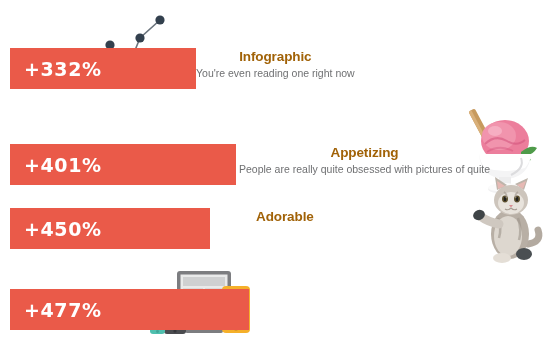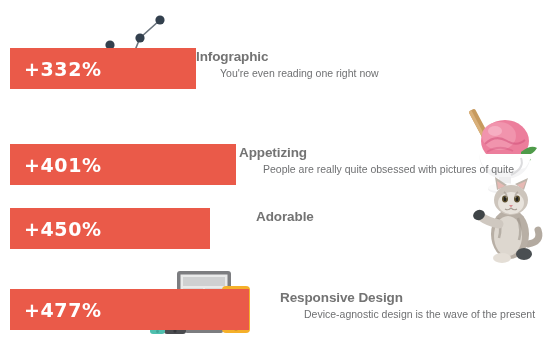--- a/index.html
+++ b/index.html
@@ -42,34 +42,34 @@
     letter-spacing:0.6px;
     padding-left:14px;
     white-space:nowrap;
     font-family:"DejaVu Sans", sans-serif;
   }
   .labels{
     position:absolute;
     top:9px;
   }
   .label-title{
-    color:#737373;
+    color:#a16207;
     font-size:13.5px;
     font-weight:bold;
     letter-spacing:-0.1px;
     line-height:16px;
     white-space:nowrap;
+    text-align:center;
   }
   .label-sub{
     color:#6f7072;
     font-size:10.5px;
     line-height:15px;
     white-space:nowrap;
     margin-top:1px;
-    margin-left:24px;
   }
 
   
   .art{position:absolute;}
 
   
   #art-linechart{left:80px;top:-42px;width:110px;height:92px;}
 
   
   #art-icecream{left:455px;top:-40px;width:92px;height:100px;}
@@ -230,19 +230,15 @@
         <rect x="6" y="47" width="9" height="3" fill="#dcdddd"></rect>
         <rect x="6" y="52" width="9" height="3" fill="#dcdddd"></rect>
         <circle cx="10.5" cy="61.5" r="1.4" fill="#41a496"></circle>
       </svg>
     </div>
 
     <div class="bar" style="width:239px">
       <span class="bar-value">+477%</span>
     </div>
 
-    <div class="labels" style="left:280px">
-      <div class="label-title">Responsive Design</div>
-      <div class="label-sub">Device-agnostic design is the wave of the present</div>
-    </div>
   </div>
 
 </div>
 
 </body></html>

